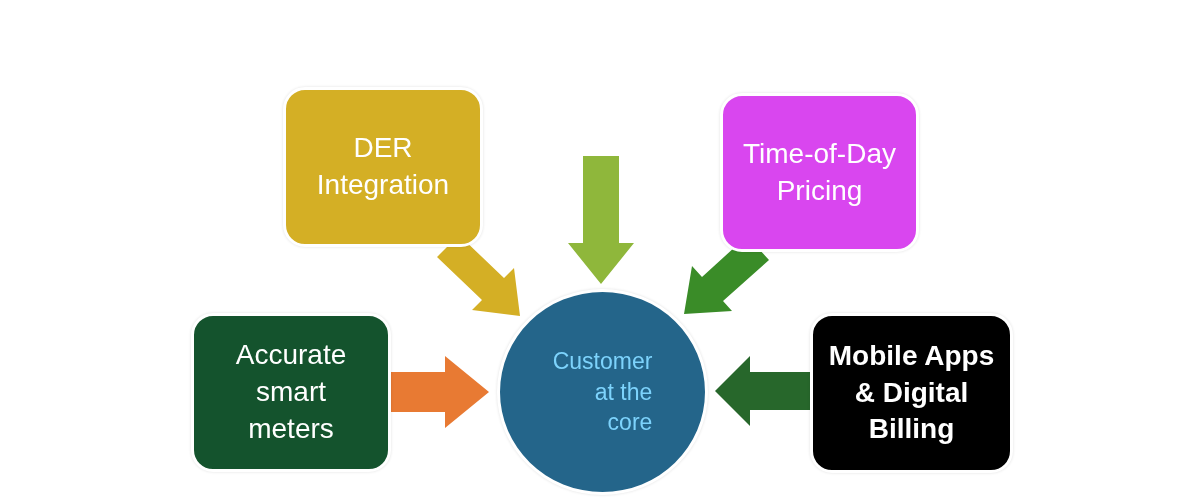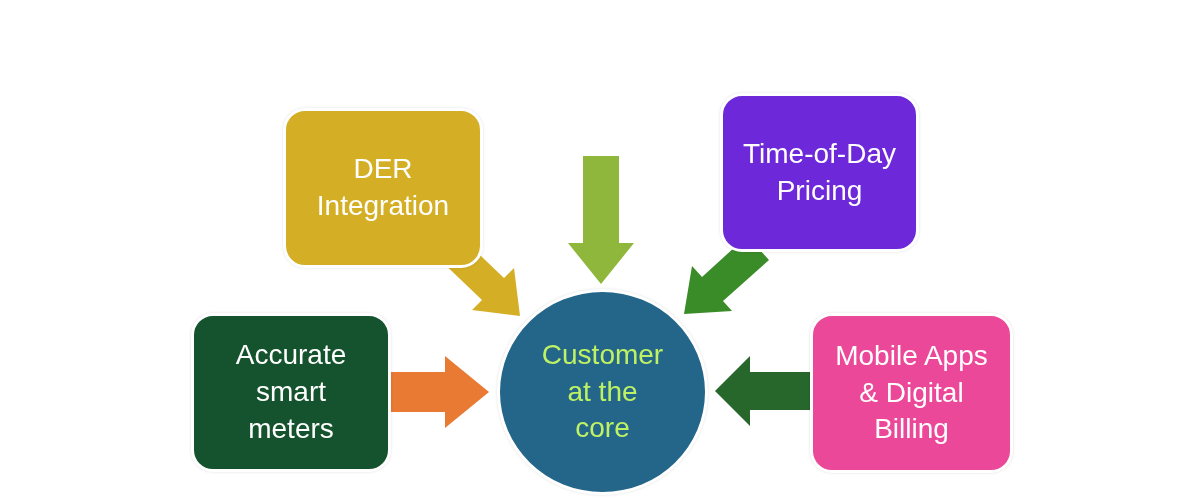--- a/index.html
+++ b/index.html
@@ -31,36 +31,36 @@
     display: flex;
     align-items: center;
     justify-content: center;
     text-align: center;
     font-size: 28px;
     line-height: 1.32;
     white-space: pre-line;
     box-shadow: 0 0 3px rgba(0,0,0,0.12);
   }
   .node-accurate { left: 191px; top: 313px; width: 200px; height: 159px; }
-  .node-der      { left: 283px; top:  108px; width: 200px; height: 160px; }
+  .node-der      { left: 283px; top:  87px; width: 200px; height: 160px; }
   .node-ai       { left: 500px; top:   3px; width: 203px; height: 157px; }
   .node-tod      { left: 720px; top:  93px; width: 199px; height: 159px; }
   .node-mobile   { left: 810px; top: 313px; width: 203px; height: 160px; }
   .center-circle {
     position: absolute;
     left: 497px; top: 289px; width: 211px; height: 206px;
     box-sizing: border-box;
     border: 3px solid #ffffff;
     border-radius: 50%;
-    color: #bef264;
+    color: #7dd3fc;
     display: flex;
     align-items: center;
     justify-content: center;
-    text-align: center;
-    font-size: 28px;
+    text-align: right;
+    font-size: 23px;
     line-height: 1.32;
     white-space: pre-line;
     box-shadow: 0 0 3px rgba(0,0,0,0.12);
   }
 </style>
 </head>
 <body>
 
 <div class="canvas">
 
@@ -77,26 +77,26 @@
 smart
 meters</span>
   </div>
 
   <div class="node node-der" style="background-color: rgb(212, 175, 37);">
     <span>DER
 Integration</span>
   </div>
 
 
-  <div class="node node-tod" style="background-color: #6d28d9;">
+  <div class="node node-tod" style="background-color: #d946ef;">
     <span>Time-of-Day
 Pricing</span>
   </div>
 
-  <div class="node node-mobile" style="background-color: #ec4899;">
+  <div class="node node-mobile" style="background-color: #000000; font-weight: bold;">
     <span>Mobile Apps
 &amp; Digital
 Billing</span>
   </div>
 
   <div class="center-circle" style="background-color: rgb(36, 101, 138);">
     <span>Customer
 at the
 core</span>
   </div>

